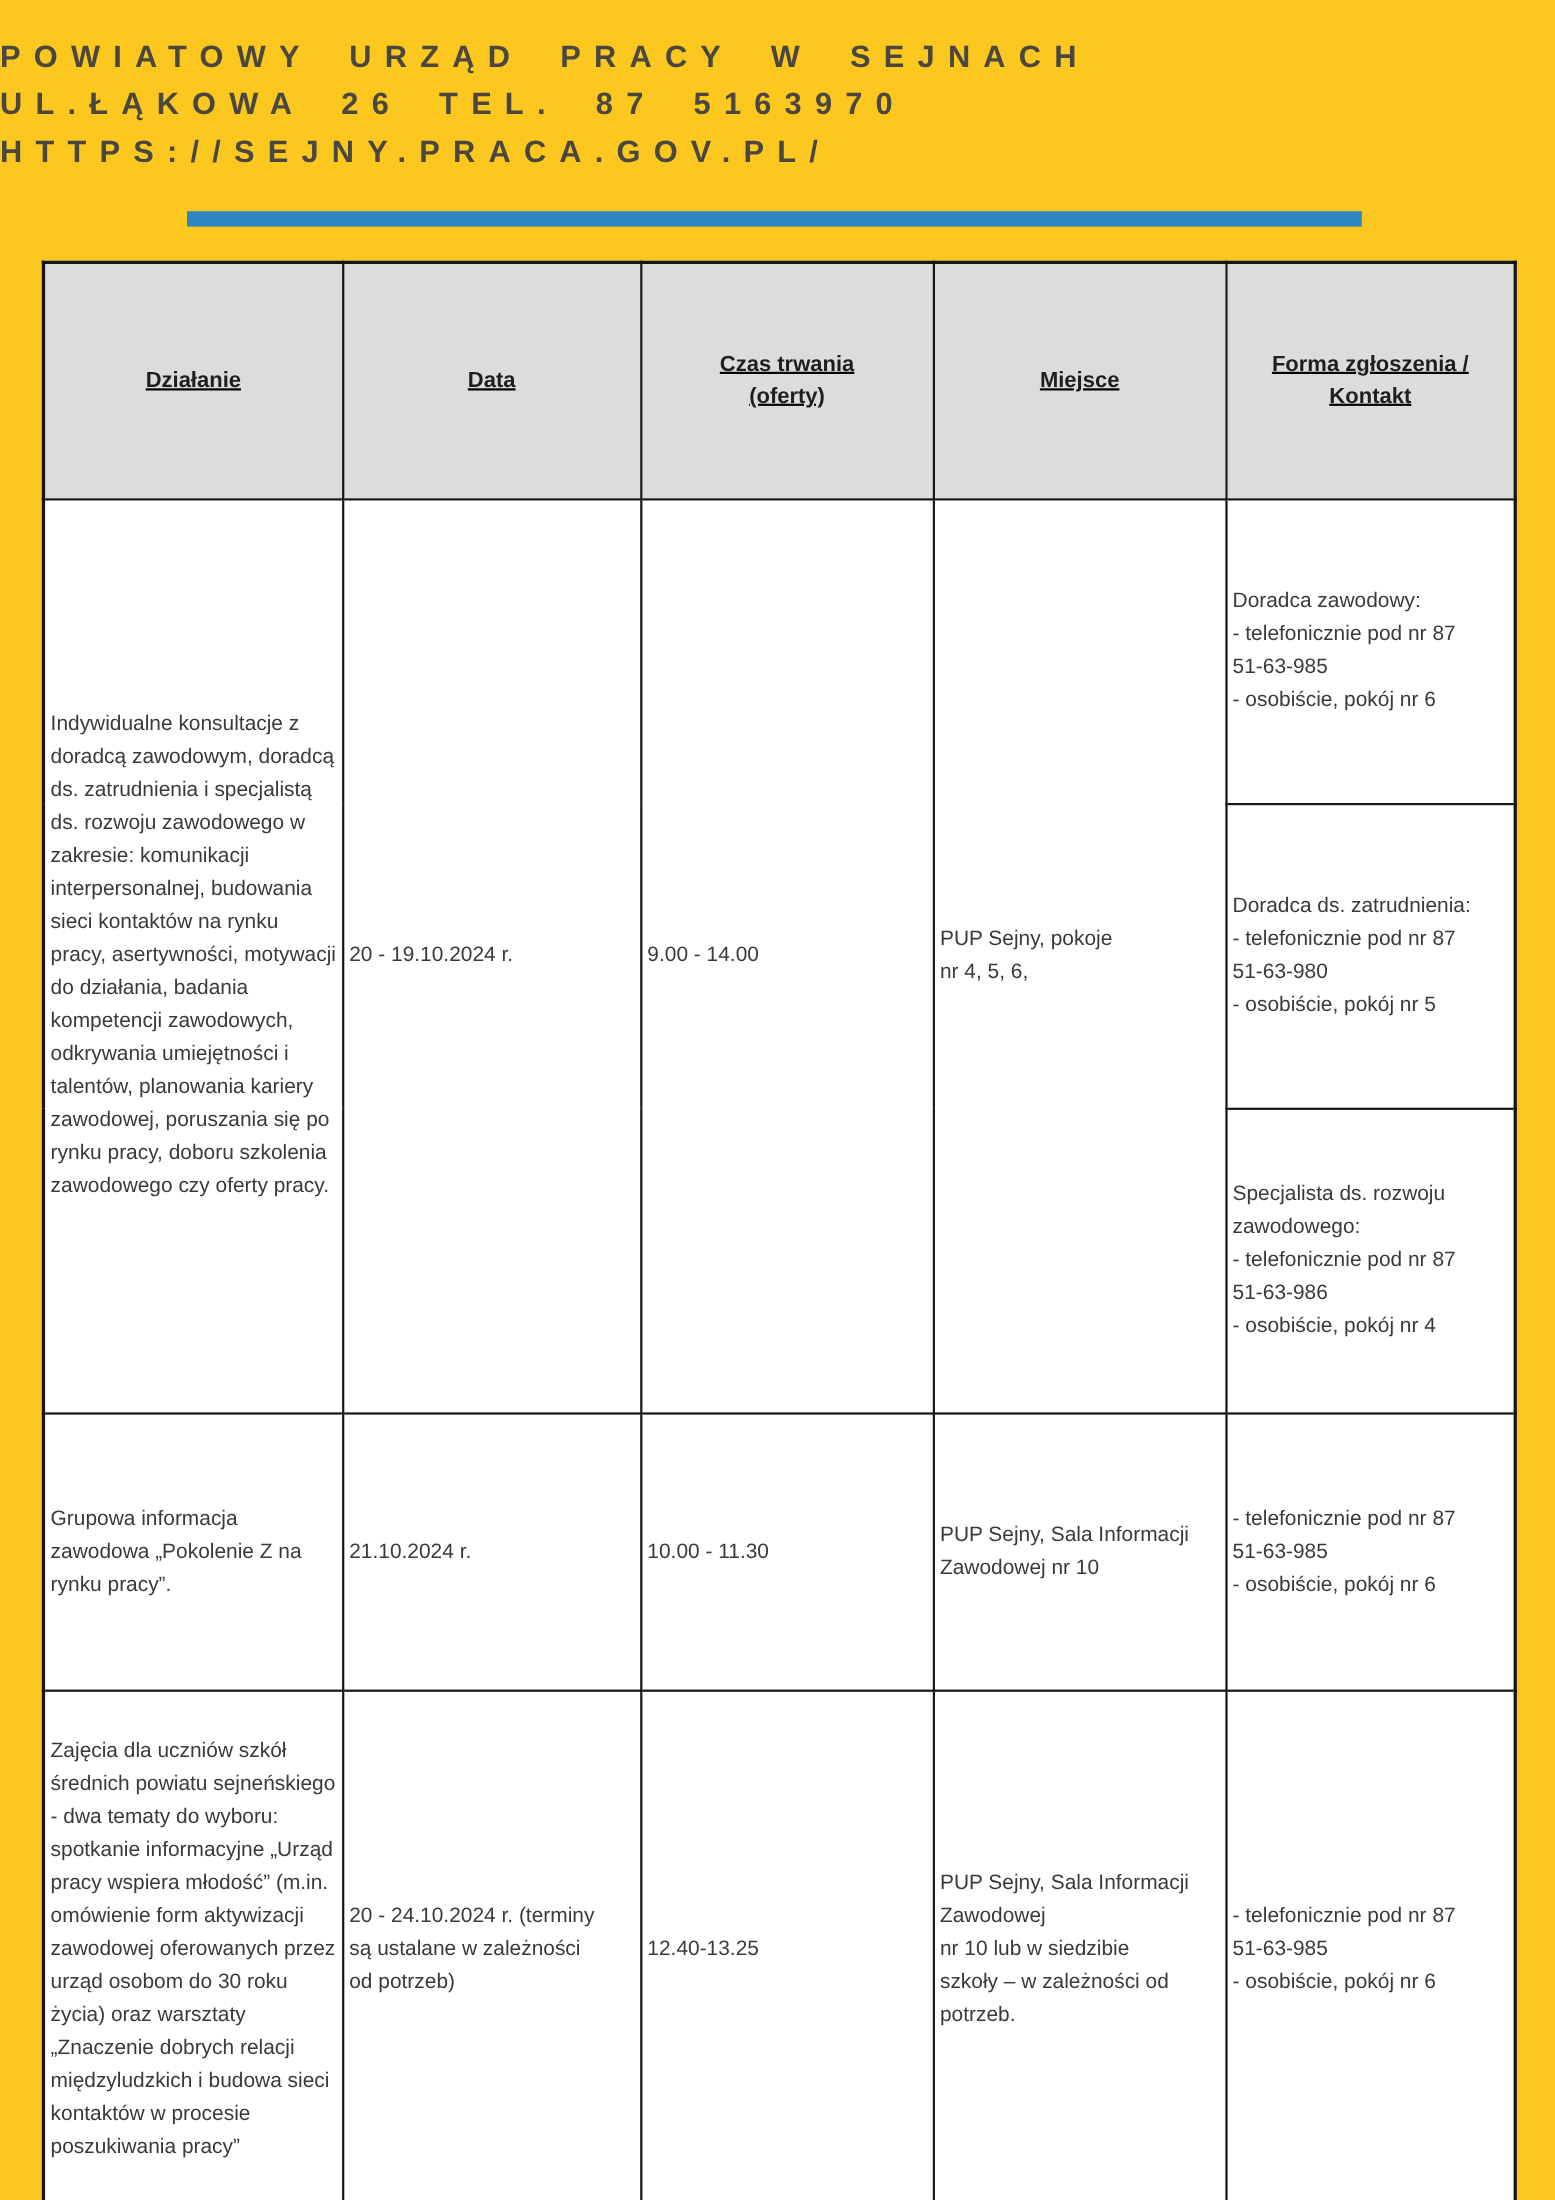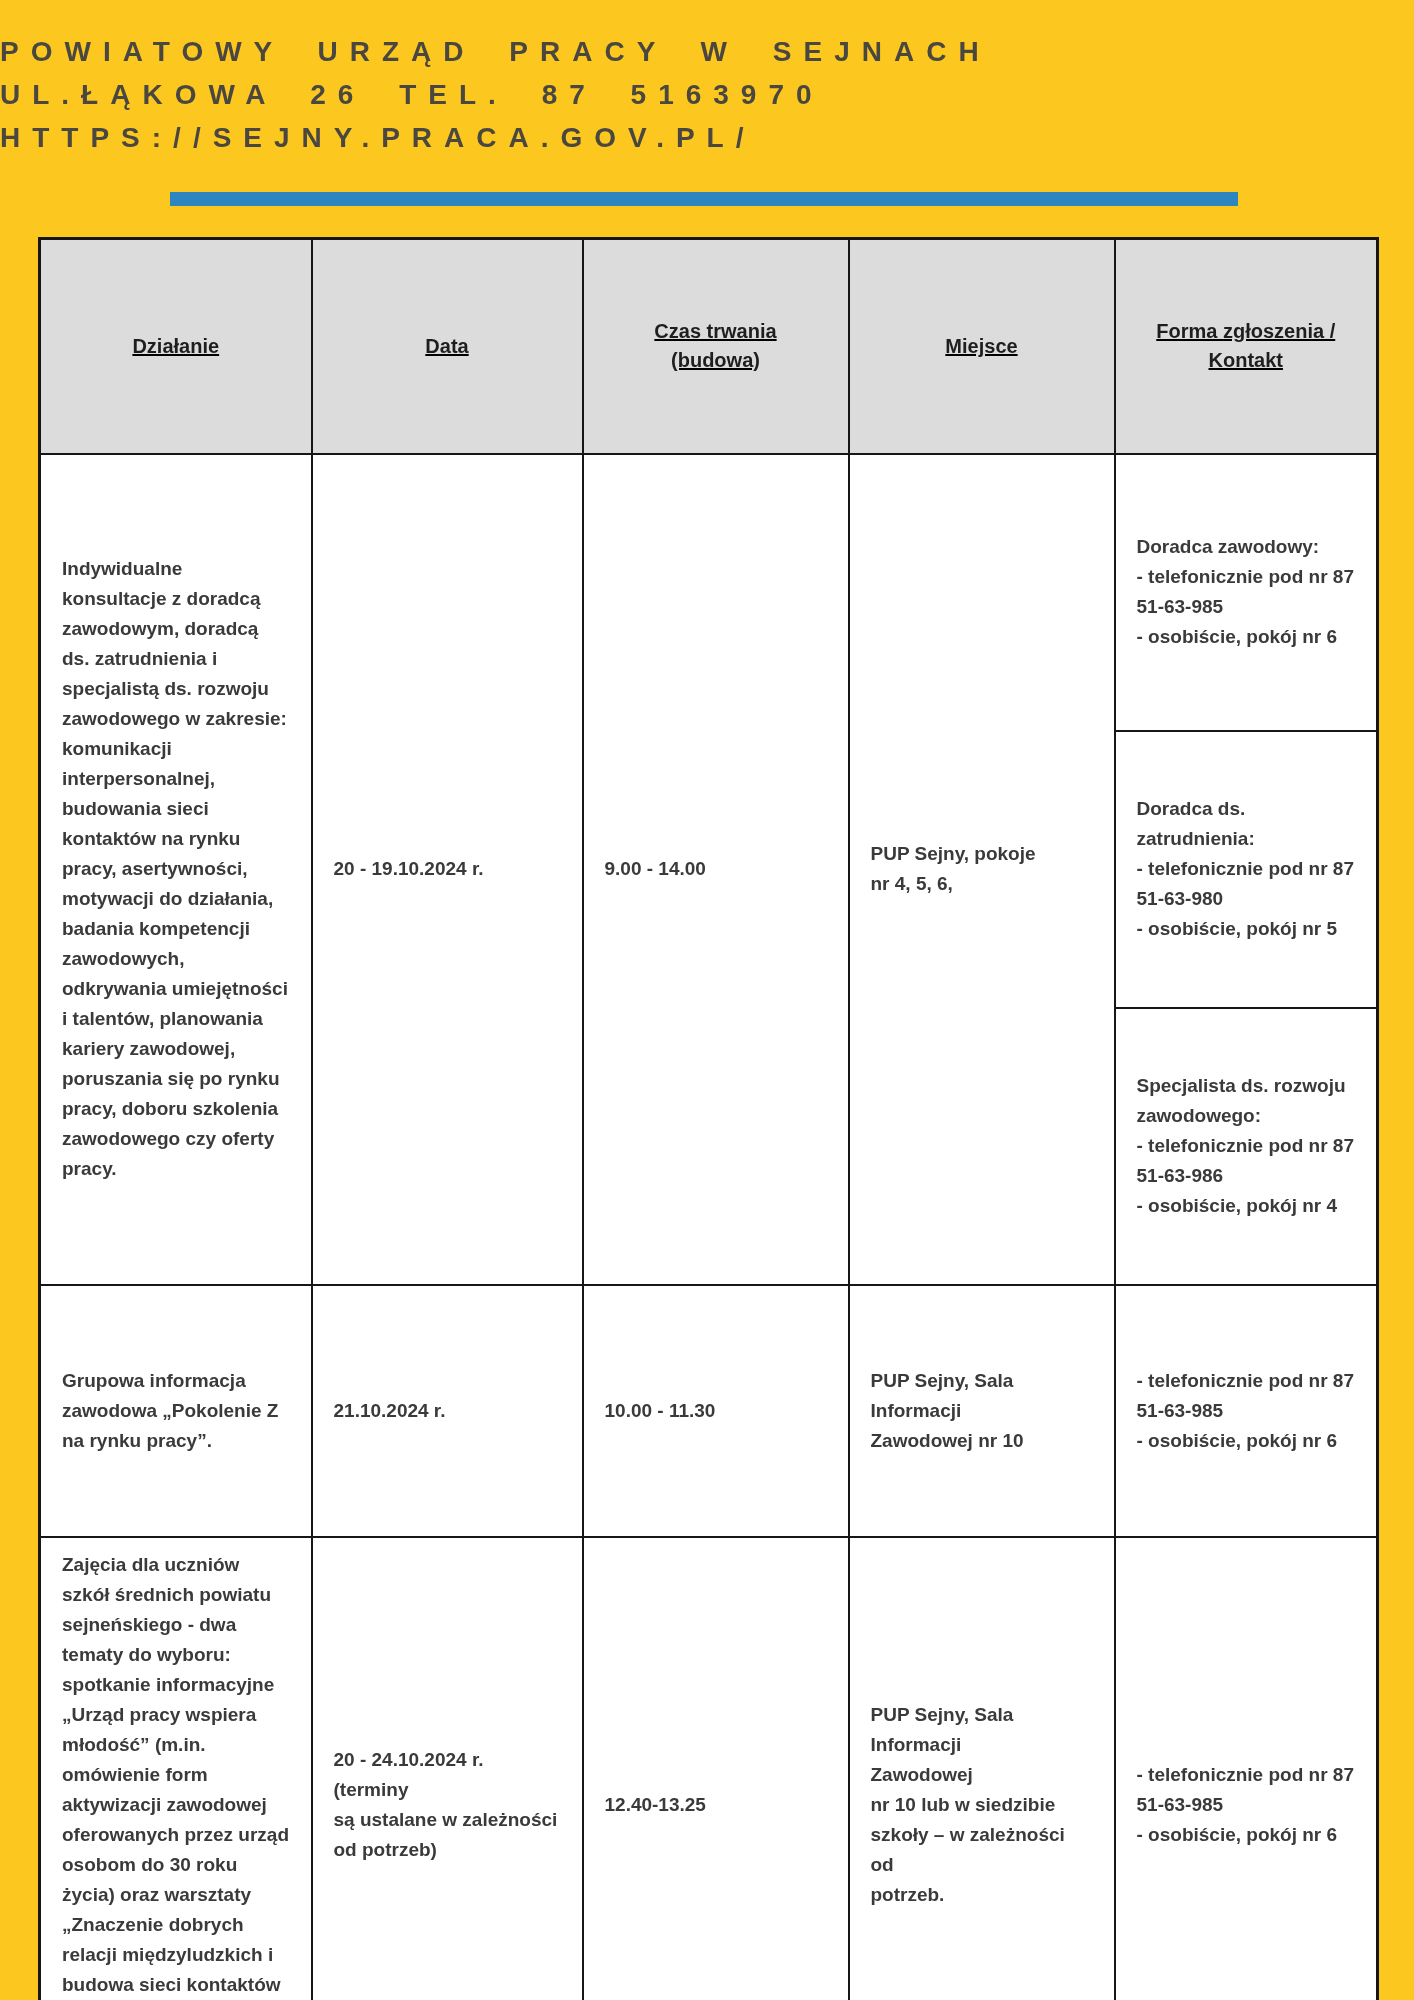--- a/index.html
+++ b/index.html
@@ -54,23 +54,22 @@
     font-weight:bold;
     text-align:center;
     line-height:29px;
     padding:6px 10px;
   }
   table.schedule td{
     color:var(--cell-text,#3A3A3A);
     font-size:19px;
     line-height:30px;
     text-align:left;
-    padding:12px 21px;
+    padding:12px 5px;
     background:#fff;
-    font-weight:bold;
   }
   tr.r-head{height:215px;text-decoration:underline;}
   tr.r-sub{height:277px;}
   tr.r-two{height:252px;}
   tr.r-three{height:472px;}
 </style>
 </head>
 <body>
 
 <div class="page">
@@ -89,21 +88,21 @@
       <col style="width:271px">
       <col style="width:266px">
       <col style="width:266px">
       <col style="width:263px">
     </colgroup>
     <tbody>
       <tr class="r-head">
         <th>Działanie</th>
         <th>Data</th>
         <th>Czas trwania
-(budowa)</th>
+(oferty)</th>
         <th>Miejsce</th>
         <th>Forma zgłoszenia /
 Kontakt</th>
       </tr>
 
       <tr class="r-sub">
         <td rowspan="3">Indywidualne konsultacje z doradcą zawodowym, doradcą ds. zatrudnienia i specjalistą ds. rozwoju zawodowego w zakresie: komunikacji interpersonalnej, budowania sieci kontaktów na rynku pracy, asertywności, motywacji do działania, badania kompetencji zawodowych, odkrywania umiejętności i talentów, planowania kariery zawodowej, poruszania się po rynku pracy, doboru szkolenia zawodowego czy oferty pracy.</td>
         <td rowspan="3">20 - 19.10.2024 r.</td>
         <td rowspan="3">9.00 - 14.00</td>
         <td rowspan="3">PUP Sejny, pokoje

